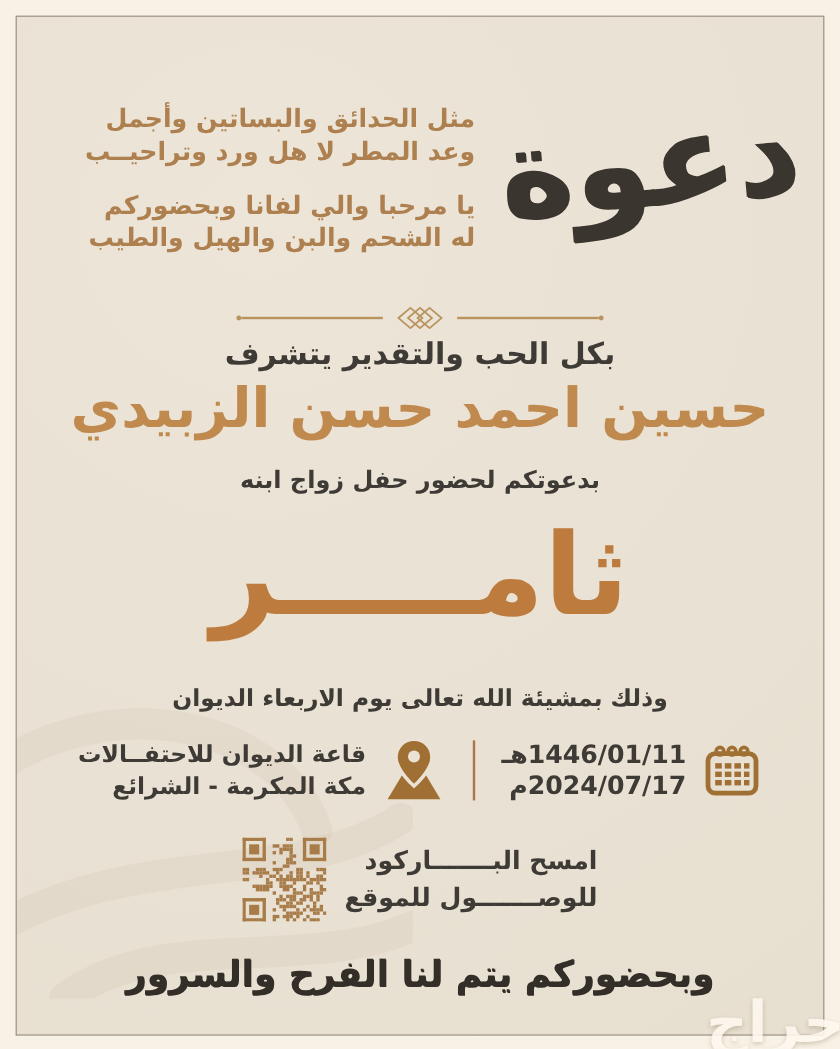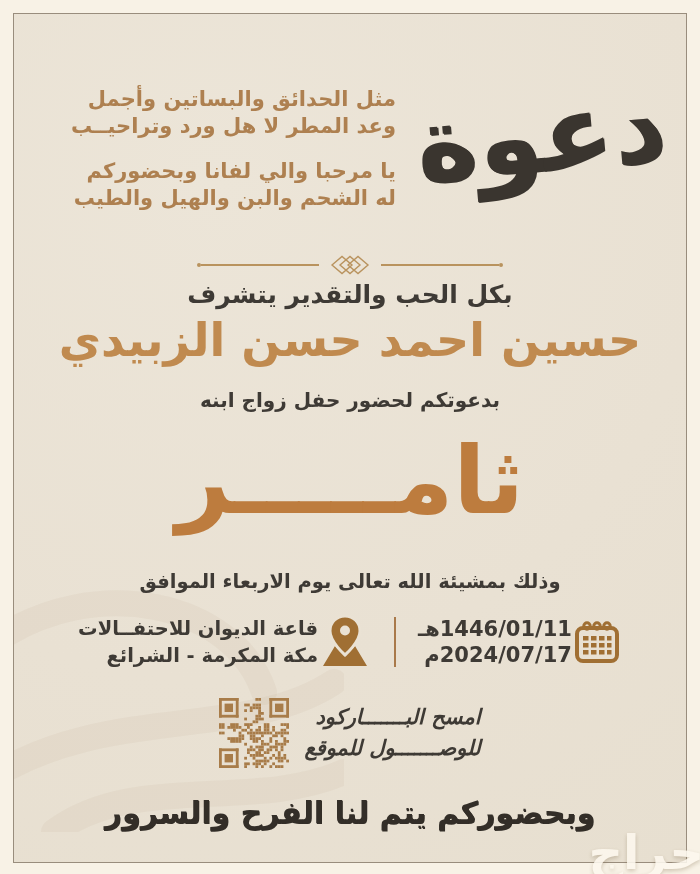--- a/index.html
+++ b/index.html
@@ -49,29 +49,29 @@
   .invline{top:374px;font-size:20px;color:#3e3a35;font-weight:600;}
   .groom{top:399px;font-size:94px;color:#bd7c3e;font-weight:600;line-height:1.45;}
   .occasion{top:556px;font-size:19.5px;color:#3e3a35;font-weight:600;}
 
   
   .details-row{
     position:absolute;top:599px;left:0;width:100%;
     display:flex;align-items:center;justify-content:center;gap:22px;
     color:#3e3a35;
   }
-  .dgroup{display:flex;align-items:center;}
+  .dgroup{display:flex;align-items:center;gap:13px;}
   .date-lines{font-size:21px;font-weight:600;line-height:1.25;}
   .venue-lines{font-size:19.5px;font-weight:600;text-align:right;line-height:1.4;}
   .vdivider{width:2px;height:50px;background:#a9794a;}
 
   
   .qr-row{
     position:absolute;top:684px;left:0;width:100%;
-    display:flex;align-items:center;justify-content:center;gap:15px;font-style:italic;
+    display:flex;align-items:center;justify-content:center;gap:15px;
   }
   .qr-text{font-size:21px;font-weight:600;color:#3e3a35;text-align:right;line-height:1.5;}
   .qr-svg{display:block;}
 
   
   .footer-calli{
     top:781px;font-size:30px;font-weight:bold;color:#332e28;
     text-shadow:0.6px 0.6px 0 #332e28;
   }
 
@@ -122,21 +122,21 @@
         </g>
       </svg>
       <span class="dline"></span>
       <span class="ddot"></span>
     </div>
 
     <div class="ctext intro">بكل الحب والتقدير يتشرف</div>
     <div class="ctext host">حسين احمد حسن الزبيدي</div>
     <div class="ctext invline">بدعوتكم لحضور حفل زواج ابنه</div>
     <div class="ctext groom">ثامـــــر</div>
-    <div class="ctext occasion">وذلك بمشيئة الله تعالى يوم الاربعاء الموافق</div>
+    <div class="ctext occasion">وذلك بمشيئة الله تعالى يوم الاربعاء الديوان</div>
 
     <div class="details-row">
       <div class="dgroup">
         <svg width="50" height="50" viewBox="0 0 50 50">
           <circle cx="15" cy="9" r="3.2" fill="none" stroke="#a06f33" stroke-width="3"></circle>
           <circle cx="25" cy="9" r="3.2" fill="none" stroke="#a06f33" stroke-width="3"></circle>
           <circle cx="35" cy="9" r="3.2" fill="none" stroke="#a06f33" stroke-width="3"></circle>
           <rect x="5" y="11" width="40" height="33" rx="6" fill="none" stroke="#a06f33" stroke-width="4"></rect>
           <g fill="#a06f33">
             <rect x="11" y="19" width="5.5" height="4.5"></rect>

